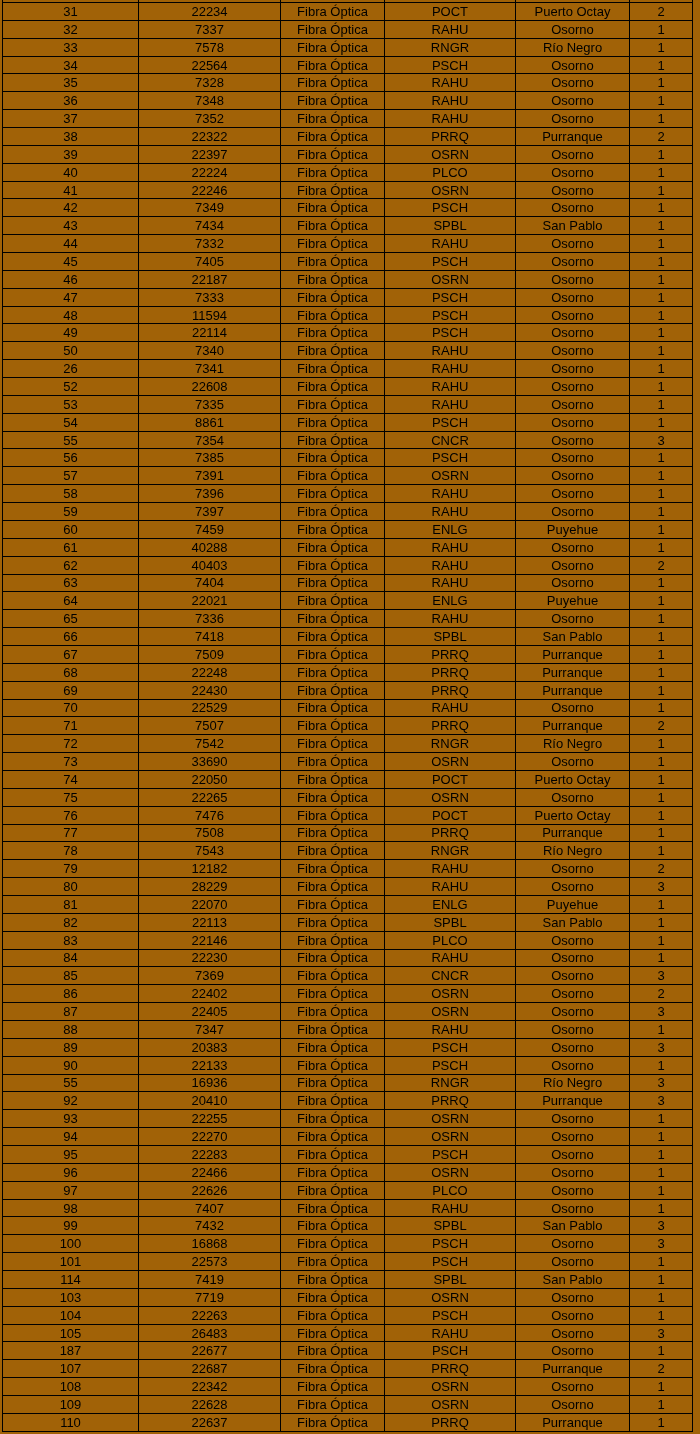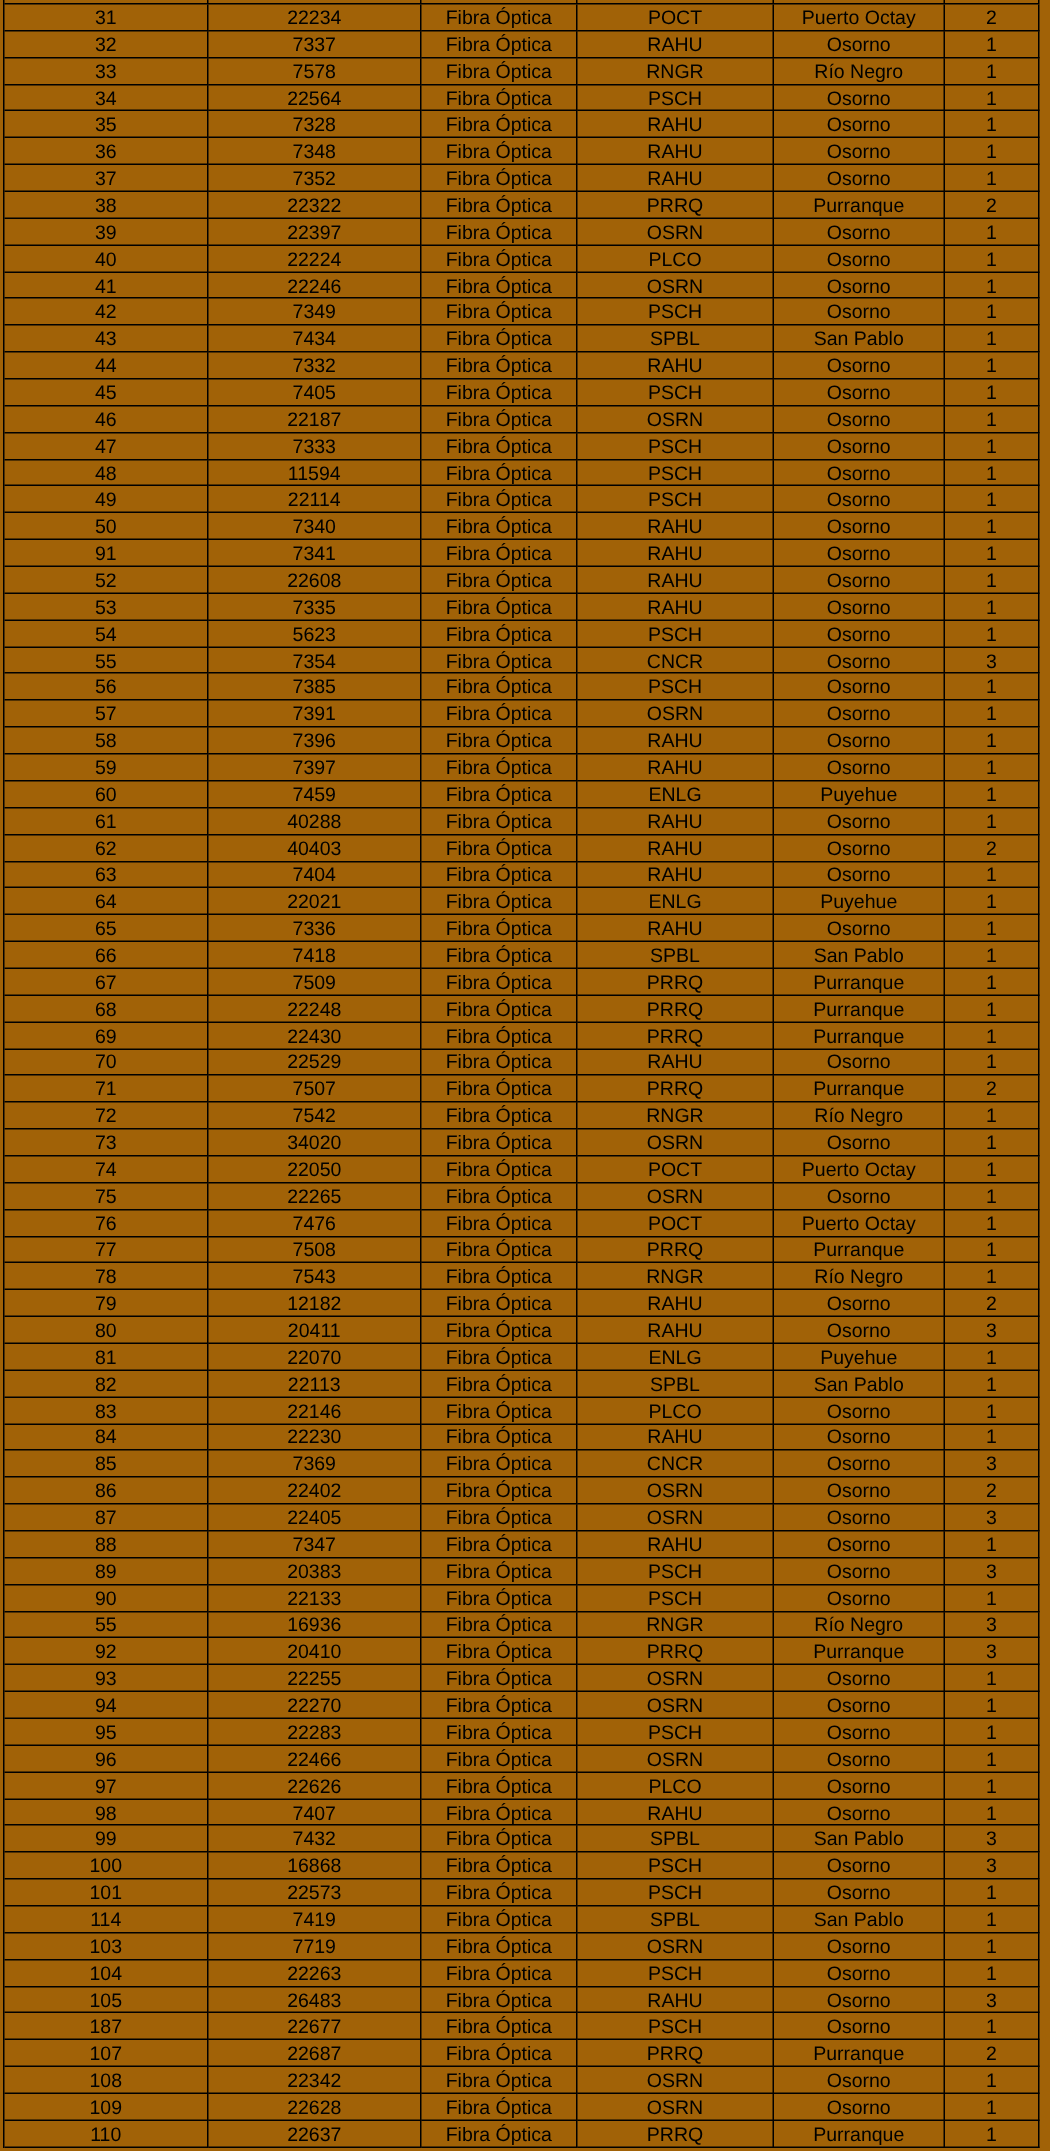--- a/index.html
+++ b/index.html
@@ -221,21 +221,21 @@
         </div>
         <div class="row">
           <div class="cell">50</div>
           <div class="cell">7340</div>
           <div class="cell">Fibra Óptica</div>
           <div class="cell">RAHU</div>
           <div class="cell">Osorno</div>
           <div class="cell">1</div>
         </div>
         <div class="row">
-          <div class="cell">91</div>
+          <div class="cell">26</div>
           <div class="cell">7341</div>
           <div class="cell">Fibra Óptica</div>
           <div class="cell">RAHU</div>
           <div class="cell">Osorno</div>
           <div class="cell">1</div>
         </div>
         <div class="row">
           <div class="cell">52</div>
           <div class="cell">22608</div>
           <div class="cell">Fibra Óptica</div>
@@ -246,21 +246,21 @@
         <div class="row">
           <div class="cell">53</div>
           <div class="cell">7335</div>
           <div class="cell">Fibra Óptica</div>
           <div class="cell">RAHU</div>
           <div class="cell">Osorno</div>
           <div class="cell">1</div>
         </div>
         <div class="row">
           <div class="cell">54</div>
-          <div class="cell">5623</div>
+          <div class="cell">8861</div>
           <div class="cell">Fibra Óptica</div>
           <div class="cell">PSCH</div>
           <div class="cell">Osorno</div>
           <div class="cell">1</div>
         </div>
         <div class="row">
           <div class="cell">55</div>
           <div class="cell">7354</div>
           <div class="cell">Fibra Óptica</div>
           <div class="cell">CNCR</div>
@@ -398,21 +398,21 @@
         <div class="row">
           <div class="cell">72</div>
           <div class="cell">7542</div>
           <div class="cell">Fibra Óptica</div>
           <div class="cell">RNGR</div>
           <div class="cell">Río Negro</div>
           <div class="cell">1</div>
         </div>
         <div class="row">
           <div class="cell">73</div>
-          <div class="cell">34020</div>
+          <div class="cell">33690</div>
           <div class="cell">Fibra Óptica</div>
           <div class="cell">OSRN</div>
           <div class="cell">Osorno</div>
           <div class="cell">1</div>
         </div>
         <div class="row">
           <div class="cell">74</div>
           <div class="cell">22050</div>
           <div class="cell">Fibra Óptica</div>
           <div class="cell">POCT</div>
@@ -454,21 +454,21 @@
         <div class="row">
           <div class="cell">79</div>
           <div class="cell">12182</div>
           <div class="cell">Fibra Óptica</div>
           <div class="cell">RAHU</div>
           <div class="cell">Osorno</div>
           <div class="cell">2</div>
         </div>
         <div class="row">
           <div class="cell">80</div>
-          <div class="cell">20411</div>
+          <div class="cell">28229</div>
           <div class="cell">Fibra Óptica</div>
           <div class="cell">RAHU</div>
           <div class="cell">Osorno</div>
           <div class="cell">3</div>
         </div>
         <div class="row">
           <div class="cell">81</div>
           <div class="cell">22070</div>
           <div class="cell">Fibra Óptica</div>
           <div class="cell">ENLG</div>

